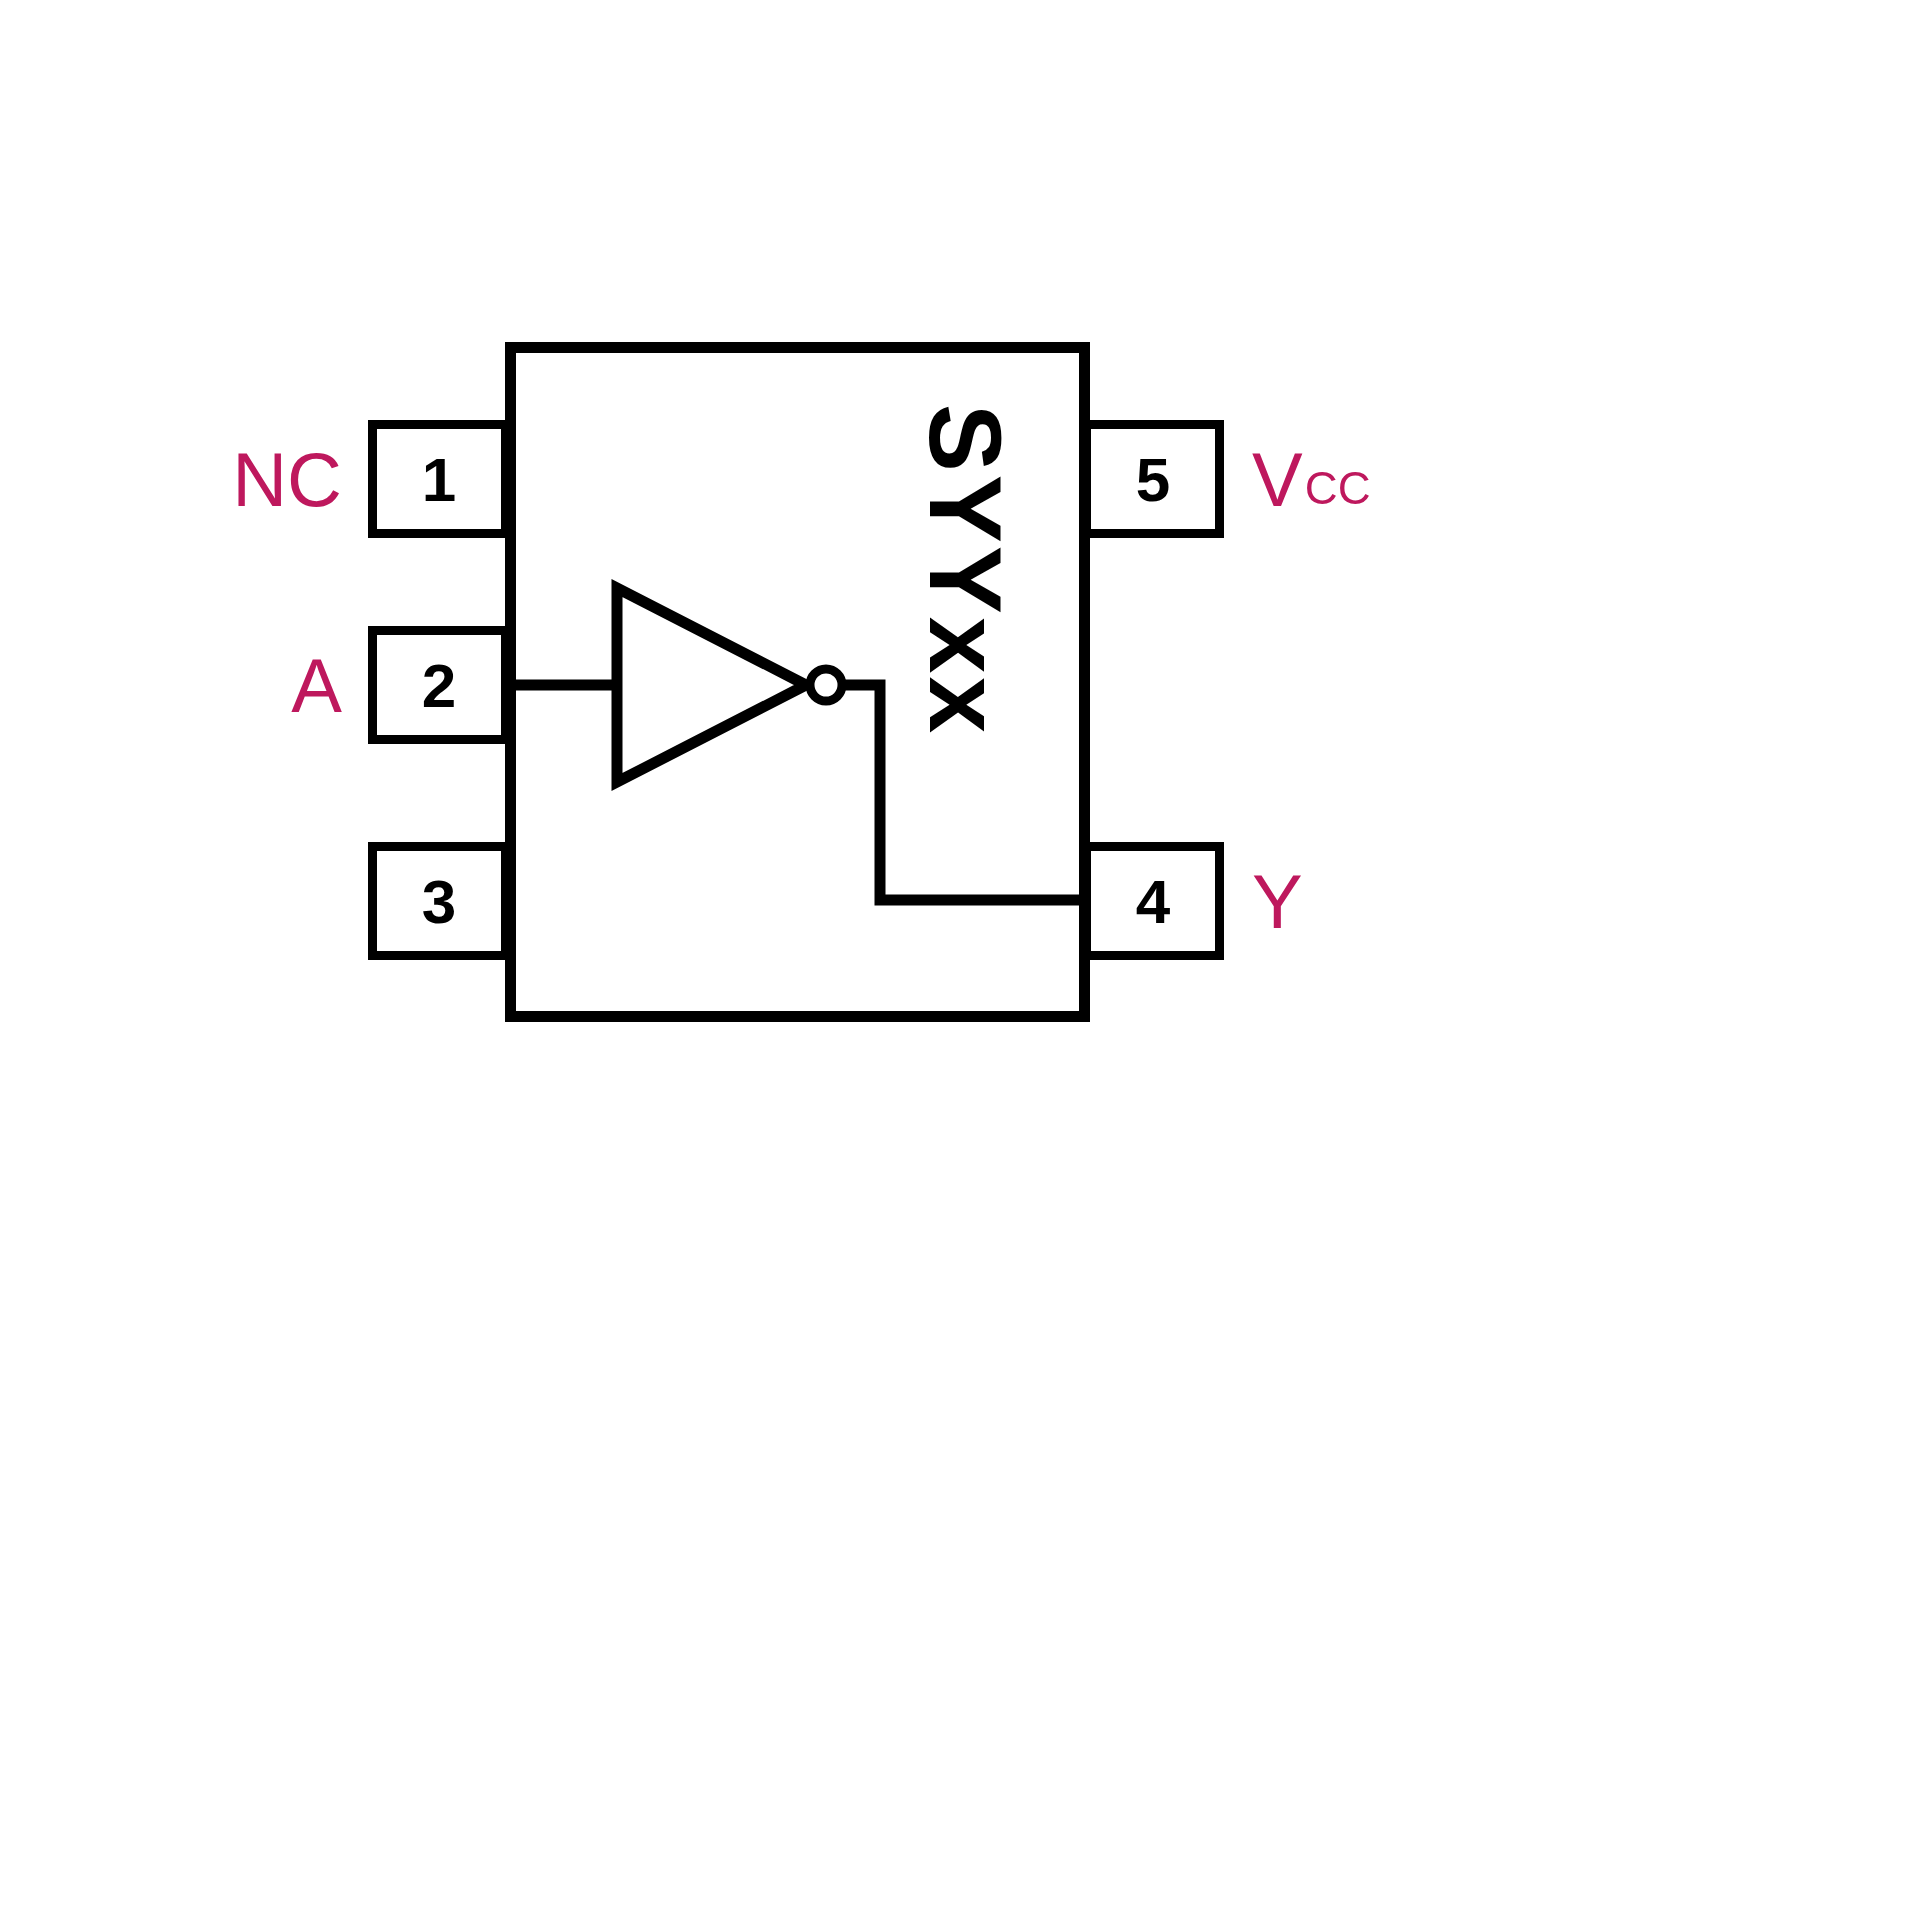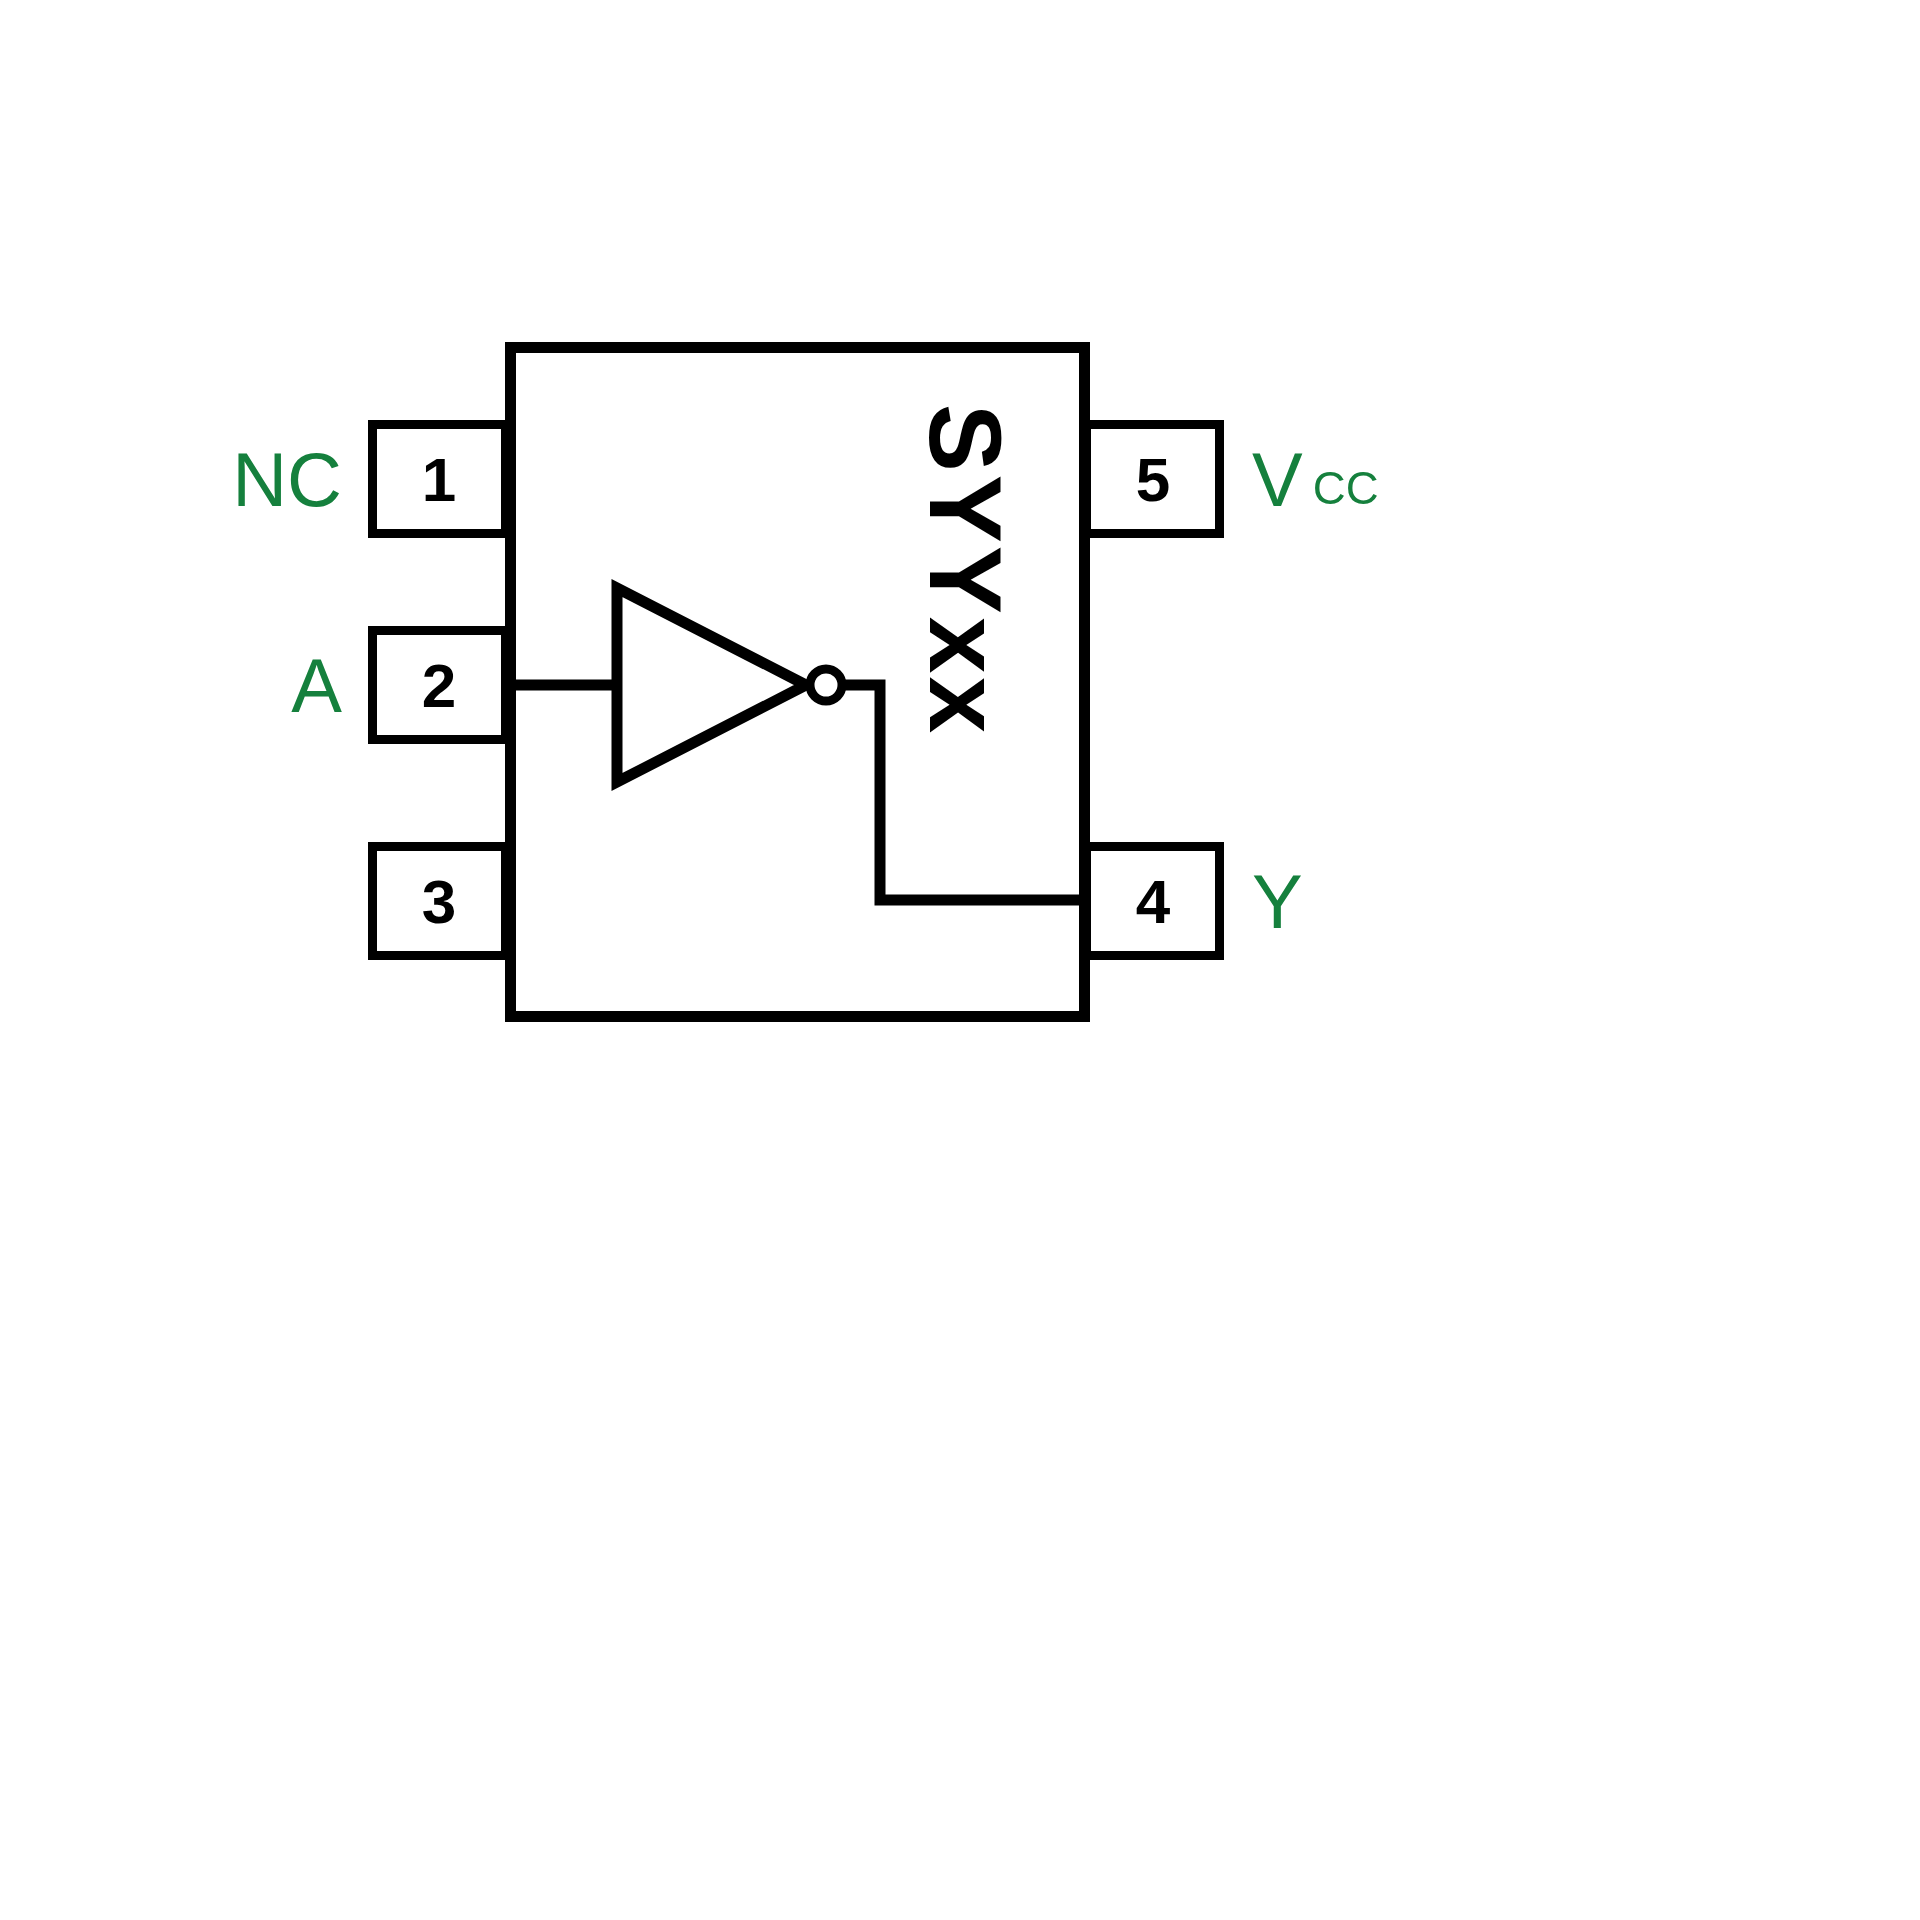--- a/index.html
+++ b/index.html
@@ -60,42 +60,42 @@
   .pin2 { left: 368px; top: 626px; }
   .pin3 { left: 368px; top: 842px; }
   .pin5 { left: 1082px; top: 420px; }
   .pin4 { left: 1082px; top: 842px; }
   .pin-label {
     position: absolute;
     height: 118px;
     display: flex;
     align-items: center;
     font-size: 76px;
-    color: #15803d;
+    color: #be185d;
     white-space: nowrap;
   }
   .label-left {
     width: 230px;
     left: 112px;
     justify-content: flex-end;
   }
   .label-right {
     left: 1252px;
     justify-content: flex-start;
   }
   .lbl1 { top: 420px; }
   .lbl2 { top: 626px; }
   .lbl3 { top: 842px; }
   .lbl5 { top: 420px; }
   .lbl4 { top: 842px; }
   .sub {
     font-size: 0.6em;
     position: relative;
     top: 0.22em;
-    margin-left: 10px;
+    margin-left: 2px;
     text-align: right;
   }
   .marking {
     position: absolute;
     left: 765px;
     top: 515px;
     width: 400px;
     height: 110px;
     display: flex;
     align-items: center;

